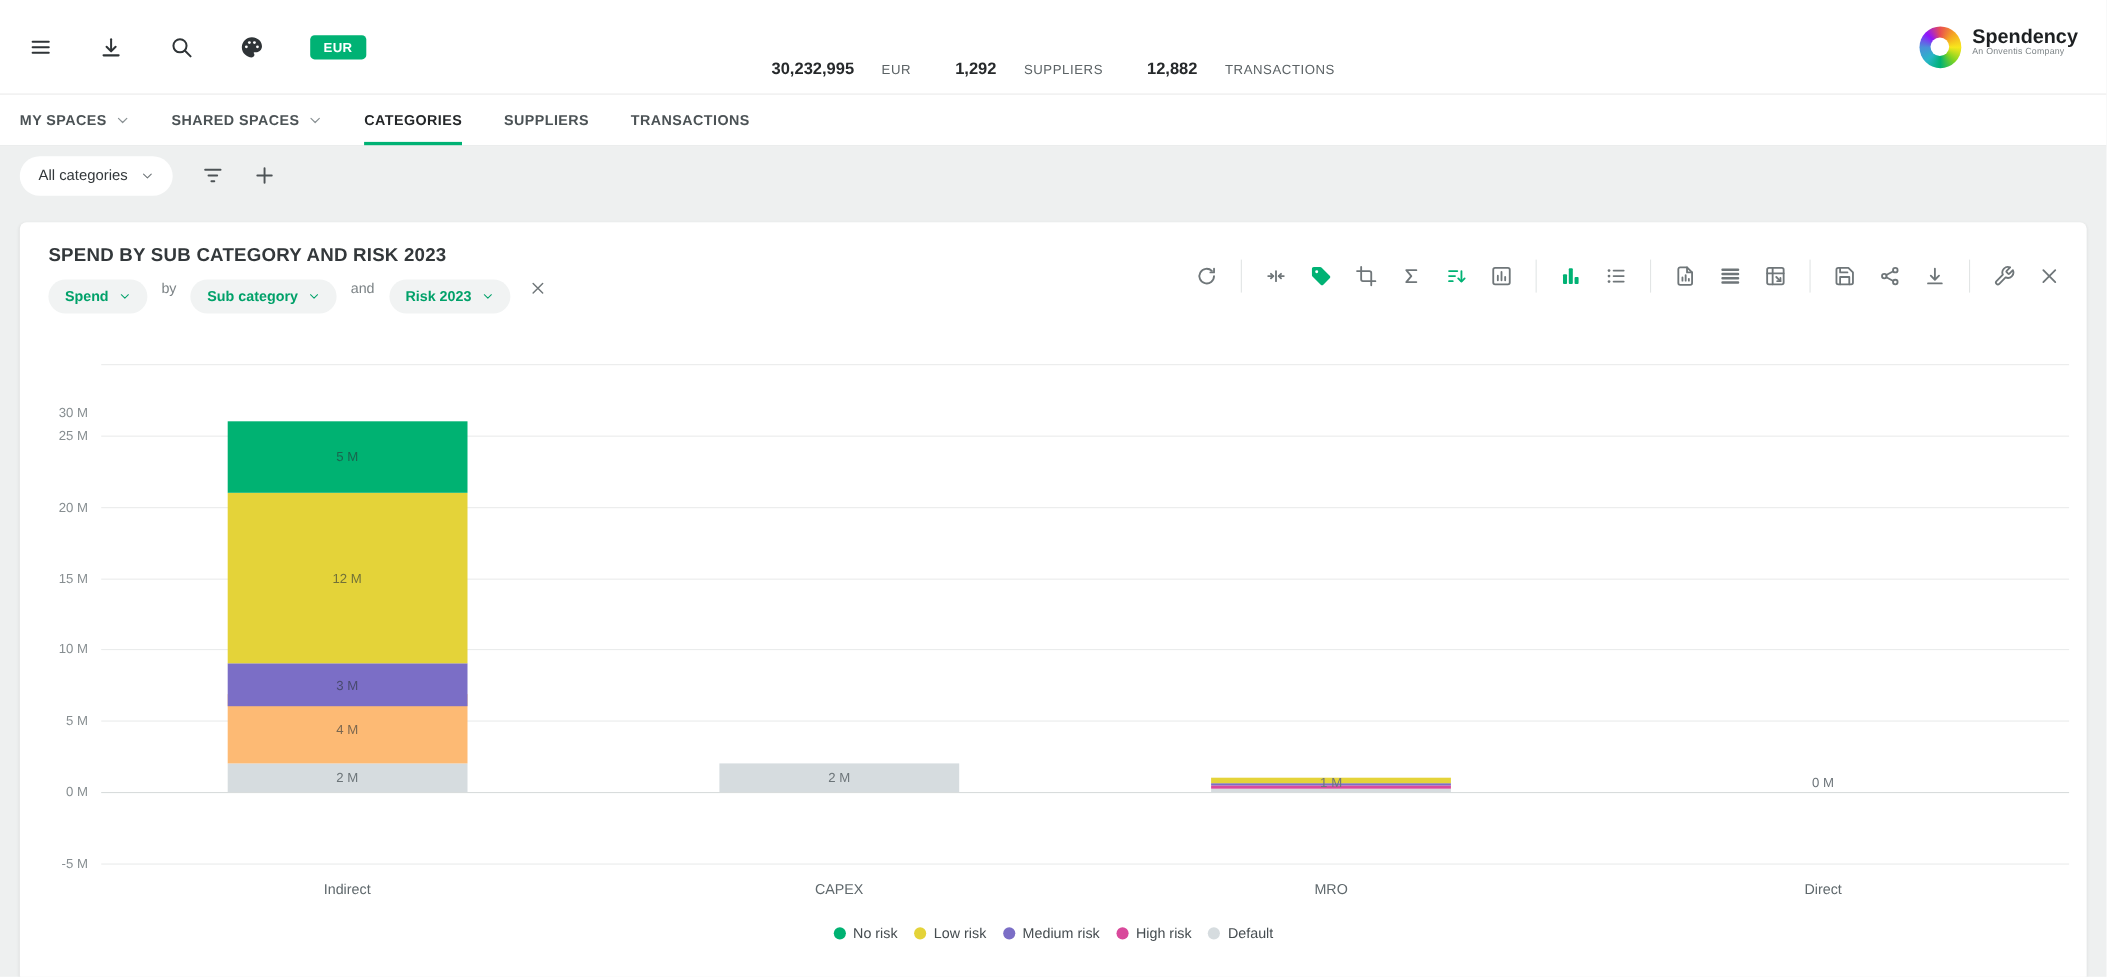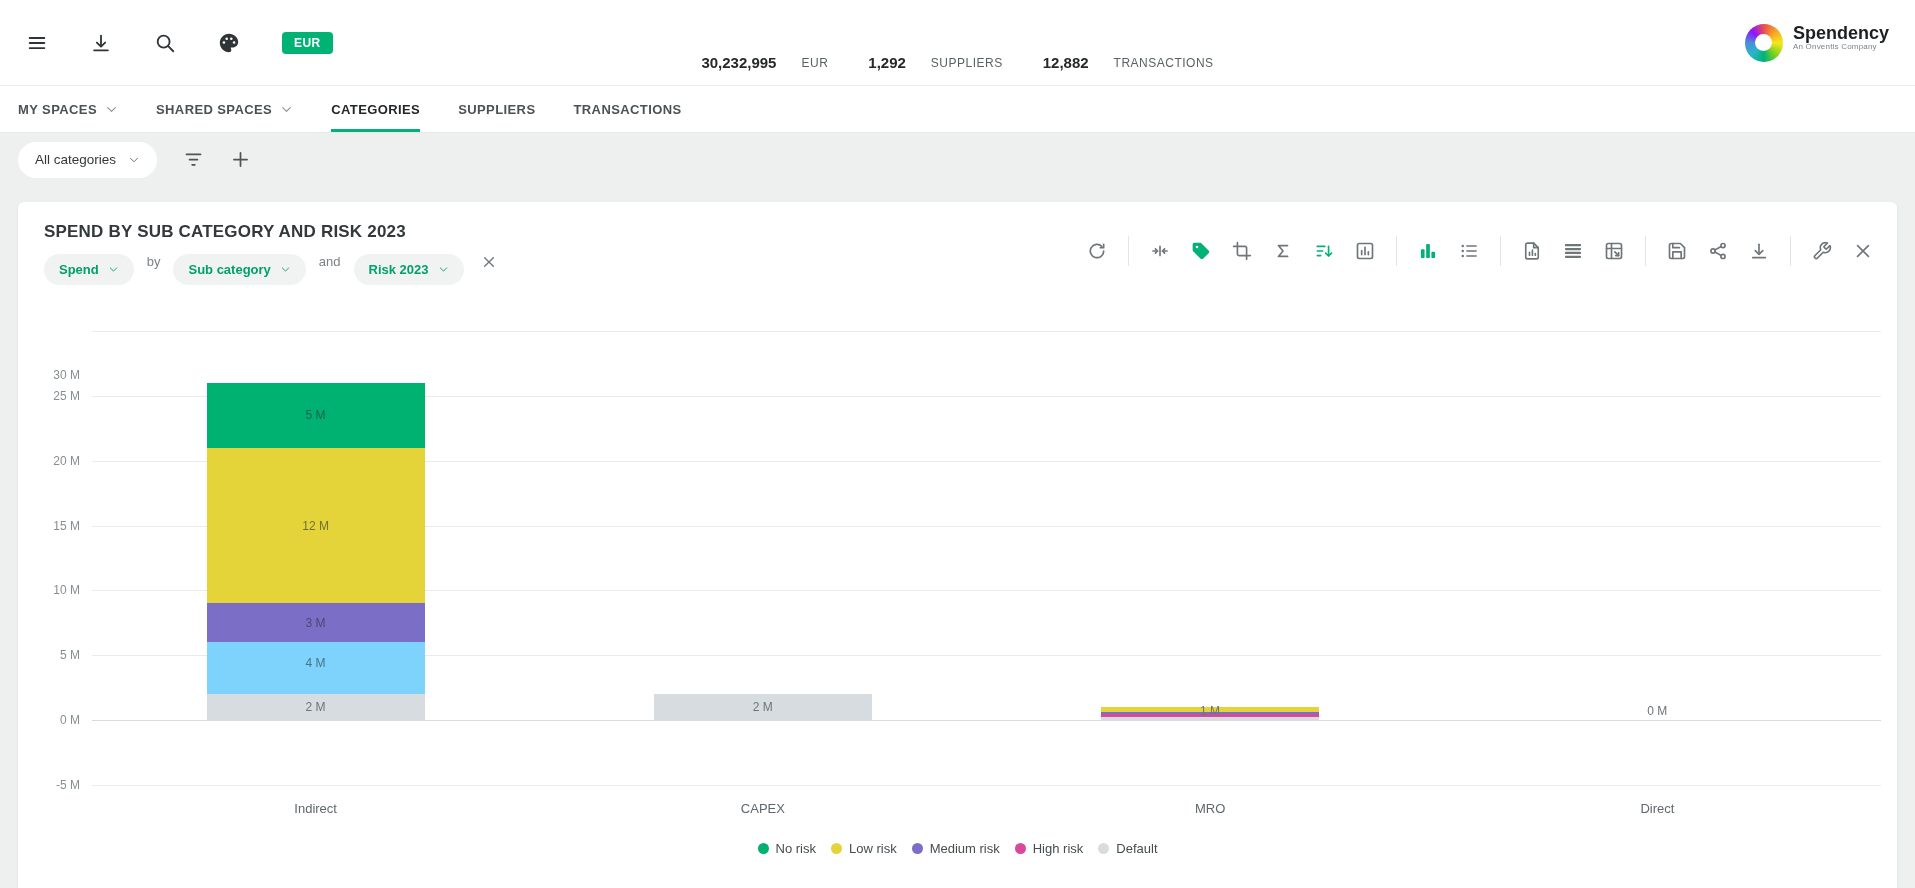--- a/index.html
+++ b/index.html
@@ -372,21 +372,21 @@
         <div class="gridline" style="top: 324.286px;"></div>
         <span class="ytick" style="top: 324.286px;">5 M</span>
         <div class="gridline zero" style="top: 389.143px;"></div>
         <span class="ytick" style="top: 389.143px;">0 M</span>
         <div class="gridline" style="top: 454px;"></div>
         <span class="ytick" style="top: 454px;">-5 M</span>
         <div class="bar" style="left: calc(12.5% - 109px);">
           <div class="seg" style="bottom: 64.8571px; height: 25.9429px; background: rgb(214, 220, 223);">
             <span>2 M</span>
           </div>
-          <div class="seg" style="bottom: 90.8px; height: 63px; background: #7dd3fc;">
+          <div class="seg" style="bottom: 90.8px; height: 63px; background: #fdba74;">
             <span>4 M</span>
           </div>
           <div class="seg" style="bottom: 142.686px; height: 38.9143px; background: rgb(123, 110, 198);">
             <span>3 M</span>
           </div>
           <div class="seg" style="bottom: 181.6px; height: 155.657px; background: rgb(228, 211, 57);">
             <span>12 M</span>
           </div>
           <div class="seg" style="bottom: 337.257px; height: 64.8571px; background: rgb(0, 178, 114);">
             <span>5 M</span>

